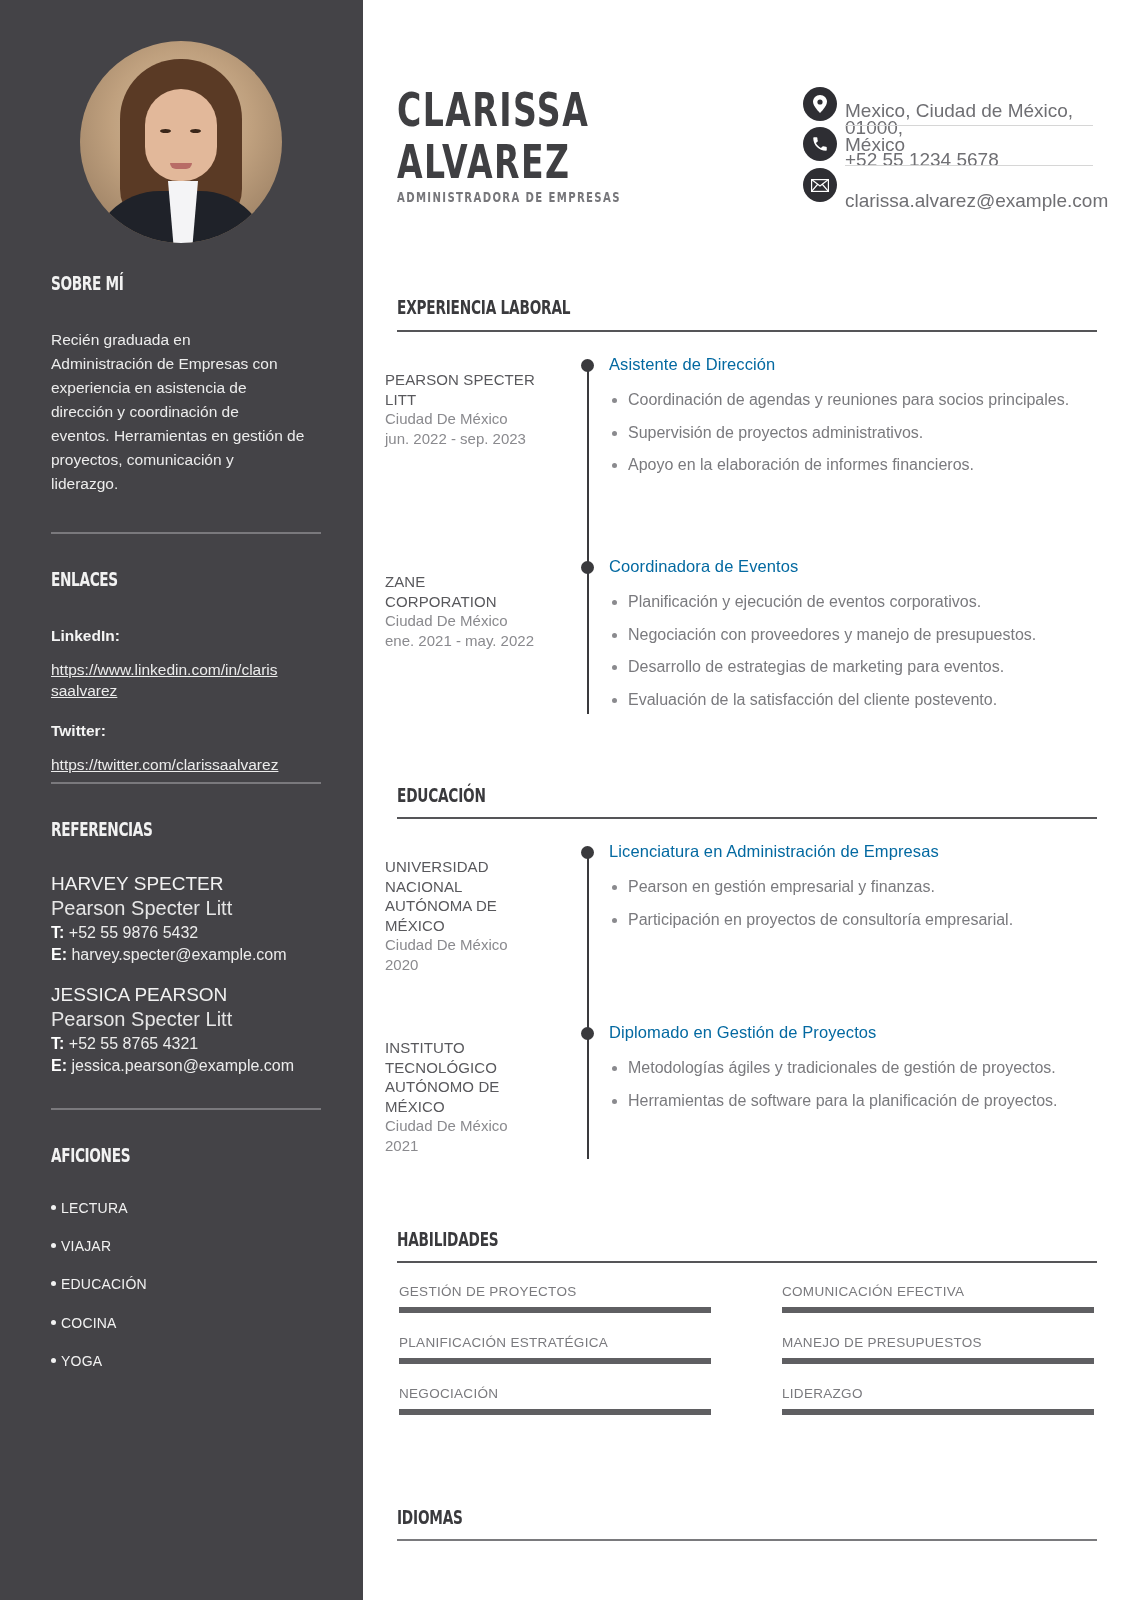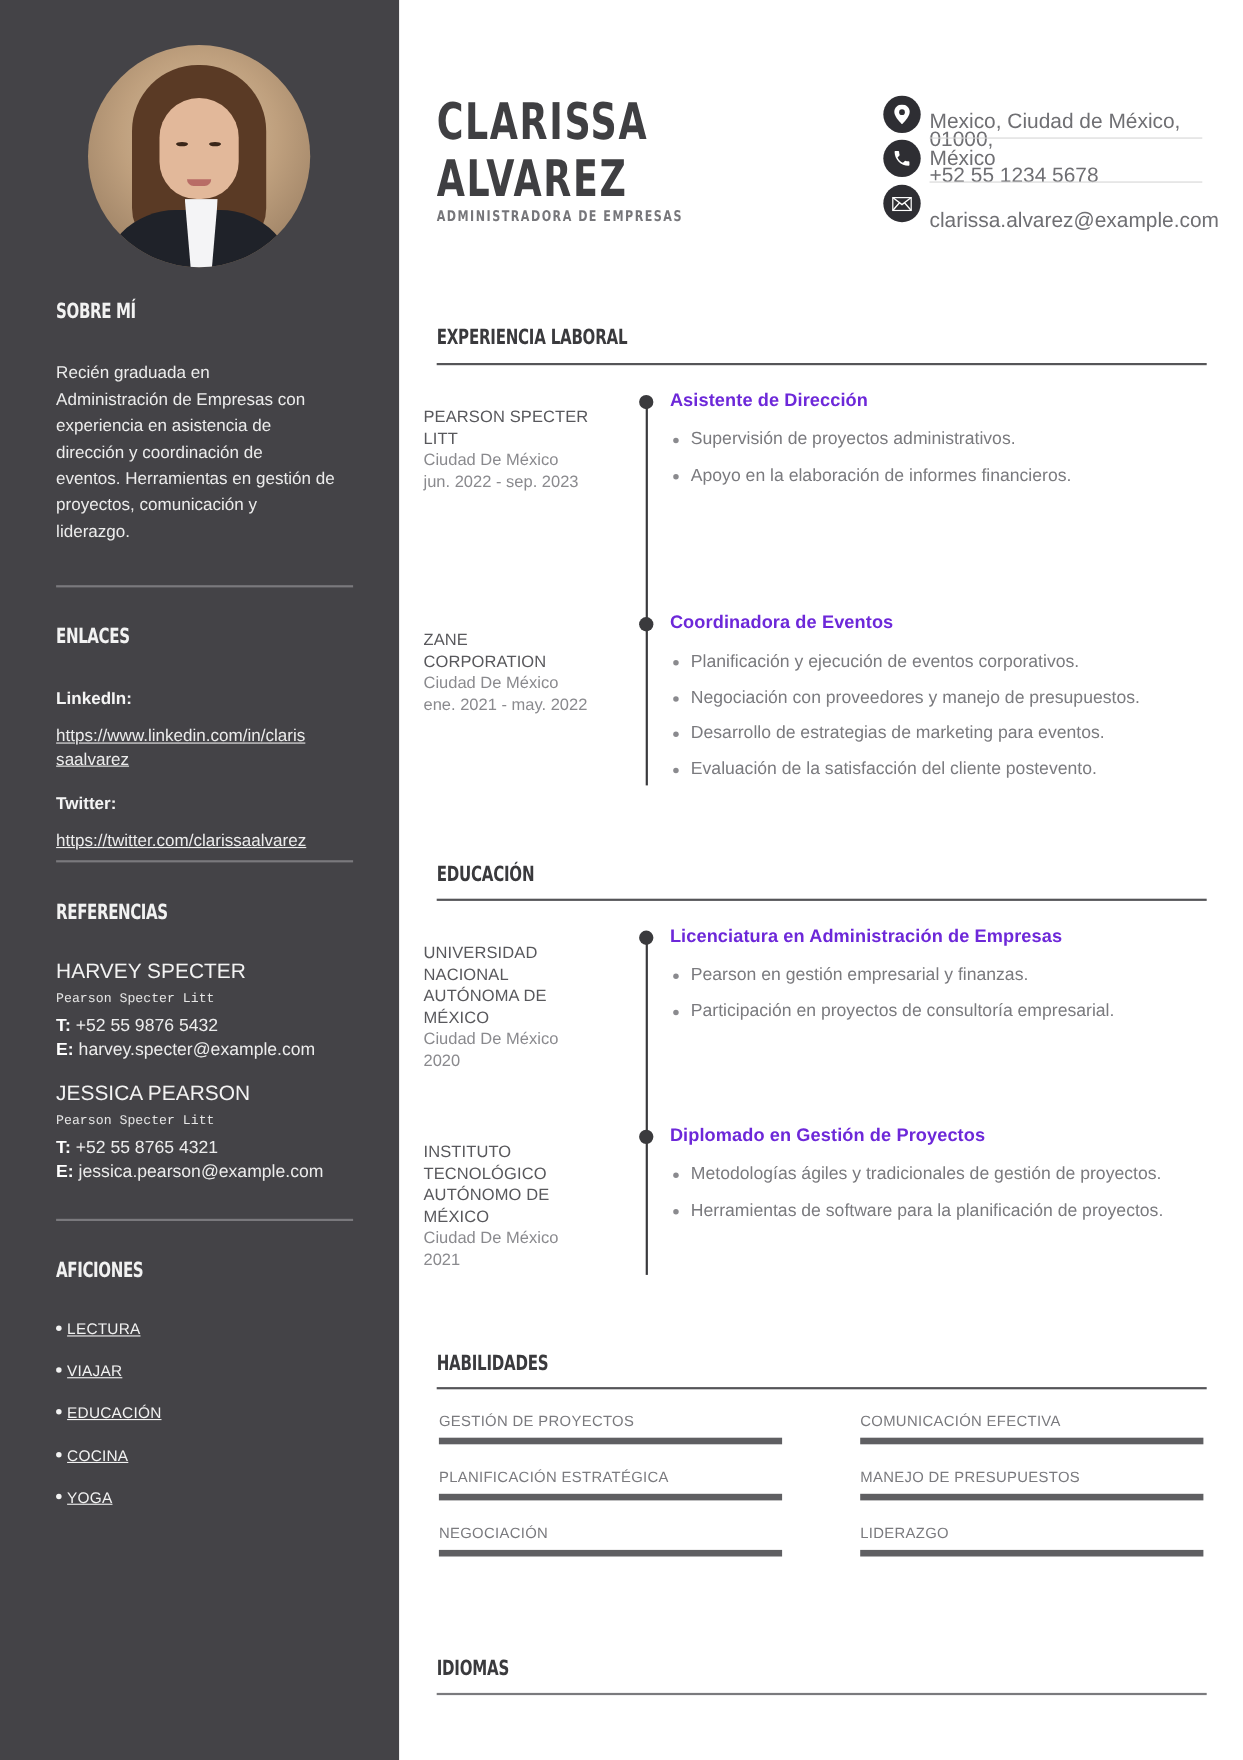--- a/index.html
+++ b/index.html
@@ -17,24 +17,24 @@
   .photo .mouth { position: absolute; left: 90px; top: 122px; width: 22px; height: 6px; border-radius: 0 0 12px 12px; background: #b86c66; }
   .photo .suit { position: absolute; left: 10px; top: 150px; width: 180px; height: 90px; border-radius: 70px 70px 0 0; background: #1f2229; }
   .photo .shirt { position: absolute; left: 88px; top: 140px; width: 30px; height: 70px; background: #f4f4f6; clip-path: polygon(0 0,100% 0,80% 100%,20% 100%); }
 
   .side-h { position: absolute; left: 51px; font-family: "DejaVu Sans", sans-serif; font-weight: bold; font-size: 19px; letter-spacing: -0.5px; color: #f2f2f2; transform: scaleX(0.72); transform-origin: left center; text-transform: uppercase; }
   .side-text { position: absolute; left: 51px; width: 265px; font-size: 15.5px; line-height: 24px; color: #ececec; }
   .side-rule { position: absolute; left: 51px; width: 270px; height: 2px; background: #7a797d; }
   .link-label { font-weight: bold; font-size: 15.5px; color: #f4f4f4; display: block; }
   .link-url { font-size: 15.5px; color: #ececec; text-decoration: underline; word-break: break-all; display: block; line-height: 21px; margin-top: 11px; }
   .ref-name { font-size: 19px; color: #f2f2f2; display: block; line-height: 24px; }
-  .ref-co { font-size: 12px; color: #e6e6e6; display: block; line-height: 24px; font-family: Liberation Mono, monospace; }
+  .ref-co { font-size: 20px; color: #e6e6e6; display: block; line-height: 24px; }
   .ref-line { font-size: 16px; color: #ececec; display: block; line-height: 22px; }
   .ref-line b { color: #fff; }
-  .hobby { position: absolute; left: 51px; font-size: 14px; color: #f2f2f2; letter-spacing: 0.2px; text-decoration: underline; }
+  .hobby { position: absolute; left: 51px; font-size: 14px; color: #f2f2f2; letter-spacing: 0.2px; }
   .hobby .dot { display: inline-block; width: 5px; height: 5px; border-radius: 50%; background: #f2f2f2; margin-right: 5px; vertical-align: middle; position: relative; top: -2px; }
 
   .name { position: absolute; left: 34px; top: 84px; font-family: "DejaVu Sans", sans-serif; font-weight: bold; font-size: 46px; line-height: 52px; color: #3f3f42; letter-spacing: 2px; transform: scaleX(0.72); transform-origin: left top; }
   .role { position: absolute; left: 34px; top: 189px; font-family: "DejaVu Sans", sans-serif; font-weight: bold; font-size: 13.5px; color: #76767a; letter-spacing: 1.8px; transform: scaleX(0.75); transform-origin: left top; }
 
   .contact { position: absolute; left: 440px; width: 290px; }
   .contact-icon { position: absolute; left: 0; width: 34px; height: 34px; border-radius: 50%; background: #2e2e33; display: flex; align-items: center; justify-content: center; }
   .contact-text { position: absolute; left: 42px; font-size: 19px; color: #6f6f73; line-height: 17px; width: 250px; margin-top: 15px; }
   .contact-rule { position: absolute; left: 42px; width: 248px; height: 1px; background: #d6d6d6; }
 
@@ -42,21 +42,21 @@
   .sec-rule { position: absolute; left: 34px; width: 700px; height: 2px; background: #555558; }
 
   .org { position: absolute; left: 22px; width: 160px; font-size: 15px; line-height: 19.5px; margin-top: 14px; }
   .org .org-name { display: block; color: #58585c; font-weight: normal; letter-spacing: 0.1px; }
   .org .org-sub { display: block; color: #8a8a8e; }
 
   .timeline { position: absolute; left: 224px; width: 2px; background: #3a3a3d; }
   .tdot { position: absolute; left: 218px; width: 13px; height: 13px; border-radius: 50%; background: #3a3a3d; }
 
   .job { position: absolute; left: 246px; width: 480px; }
-  .job-title { display: block; font-size: 16.5px; color: #6d28d9; font-weight: bold; letter-spacing: 0.1px; }
+  .job-title { display: block; font-size: 16.5px; color: #0369a1; font-weight: normal; letter-spacing: 0.1px; }
   .bullets { list-style: none; margin-top: 10px; }
   .bullets li { font-size: 16px; color: #7a7a7e; line-height: 32.5px; position: relative; padding-left: 19px; white-space: nowrap; }
   .bullets li::before { content: ""; position: absolute; left: 3px; top: 14px; width: 5px; height: 5px; border-radius: 50%; background: #8a8a8e; }
 
   .skill { position: absolute; width: 312px; }
   .skill-label { display: block; font-size: 13.5px; color: #7a7a7e; letter-spacing: 0.3px; }
   .skill-bar { position: absolute; left: 0; top: 23px; width: 312px; height: 6px; background: #5f5f62; }
 </style>
 </head>
 <body>
@@ -164,20 +164,21 @@
   <div class="org" style="top:356px">
     <span class="org-name">PEARSON SPECTER</span>
     <span class="org-name">LITT</span>
     <span class="org-sub">Ciudad De México</span>
     <span class="org-sub">jun. 2022 - sep. 2023</span>
   </div>
   <div class="tdot" style="top:359px"></div>
   <div class="job" style="top:355px">
     <span class="job-title">Asistente de Dirección</span>
     <ul class="bullets">
+      <li>Coordinación de agendas y reuniones para socios principales.</li>
       <li>Supervisión de proyectos administrativos.</li>
       <li>Apoyo en la elaboración de informes financieros.</li>
     </ul>
   </div>
 
   <div class="org" style="top:558px">
     <span class="org-name">ZANE</span>
     <span class="org-name">CORPORATION</span>
     <span class="org-sub">Ciudad De México</span>
     <span class="org-sub">ene. 2021 - may. 2022</span>

